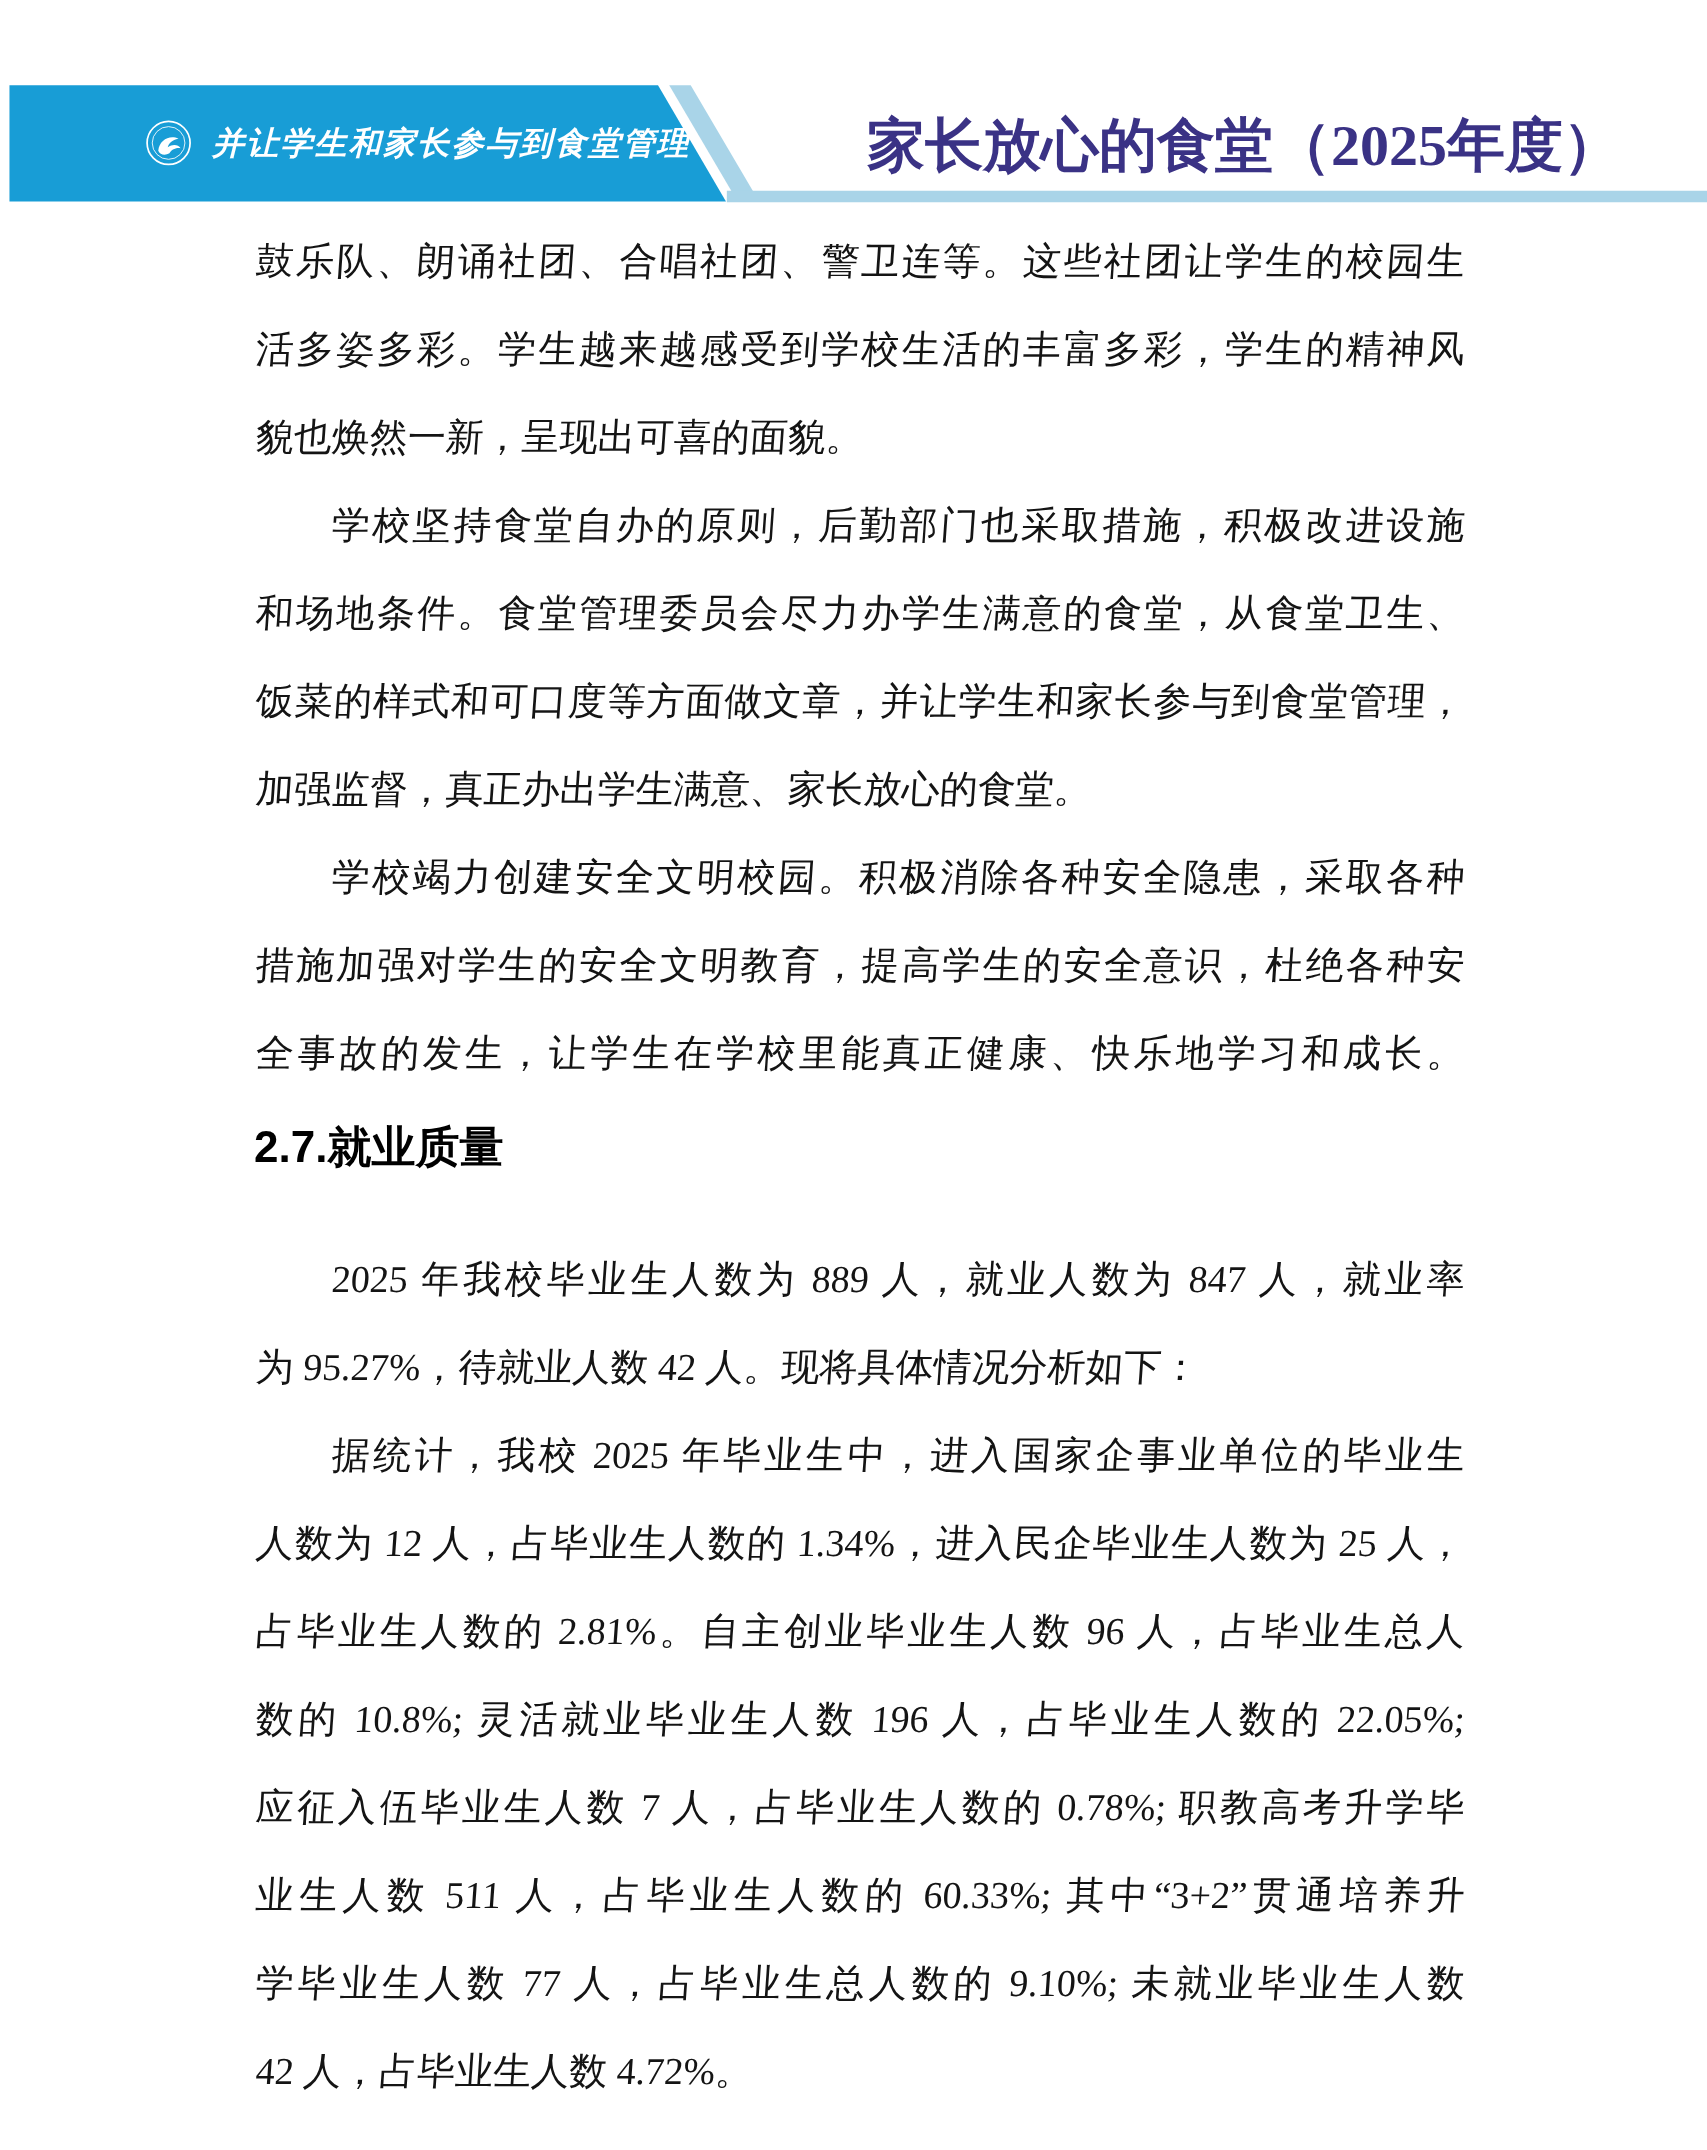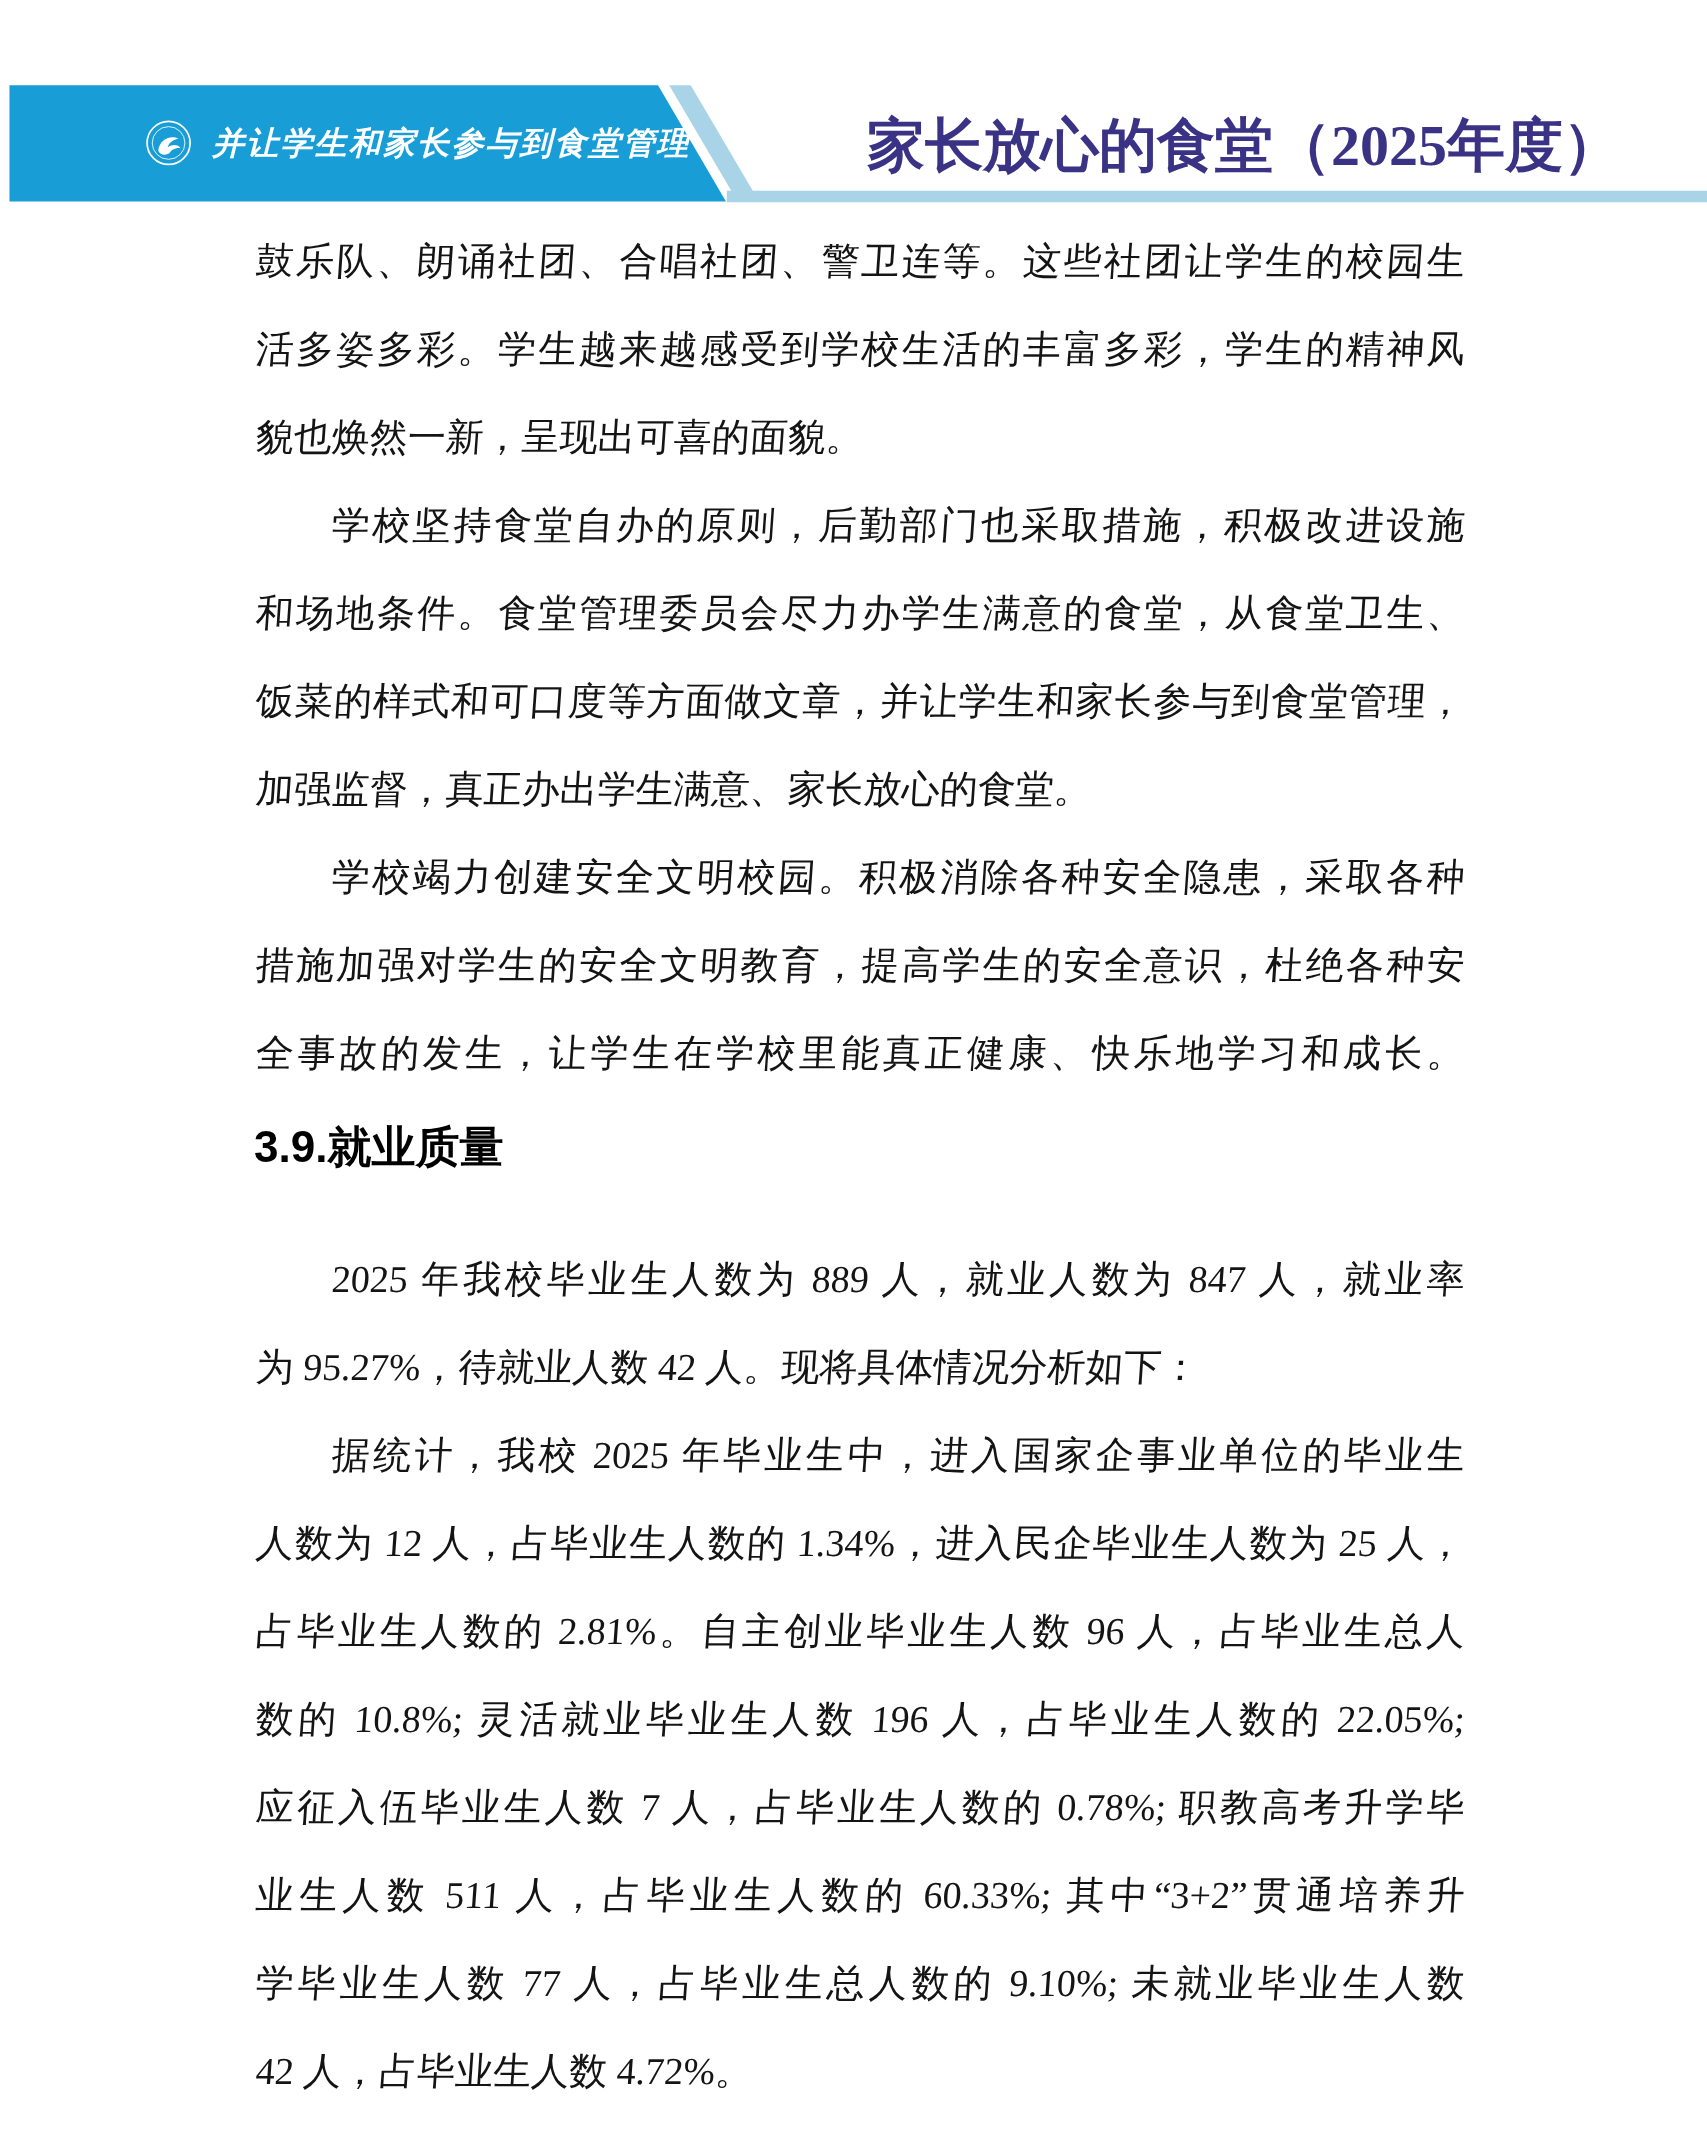--- a/index.html
+++ b/index.html
@@ -69,21 +69,21 @@
     <div class="tline fill indent">学校坚持食堂自办的原则，后勤部门也采取措施，积极改进设施</div>
     <div class="tline fill">和场地条件。食堂管理委员会尽力办学生满意的食堂，从食堂卫生、</div>
     <div class="tline fill">饭菜的样式和可口度等方面做文章，并让学生和家长参与到食堂管理，</div>
     <div class="tline">加强监督，真正办出学生满意、家长放心的食堂。</div>
 
     <div class="tline fill indent">学校竭力创建安全文明校园。积极消除各种安全隐患，采取各种</div>
     <div class="tline fill">措施加强对学生的安全文明教育，提高学生的安全意识，杜绝各种安</div>
     <div class="tline fill">全事故的发生，让学生在学校里能真正健康、快乐地学习和成长。</div>
   </div>
 
-  <div class="section-heading">3.9.就业质量</div>
+  <div class="section-heading">2.7.就业质量</div>
 
   <div class="textblock block2">
     <div class="tline fill indent">2025 年我校毕业生人数为 889 人，就业人数为 847 人，就业率</div>
     <div class="tline">为 95.27%，待就业人数 42 人。现将具体情况分析如下：</div>
 
     <div class="tline fill indent">据统计，我校 2025 年毕业生中，进入国家企事业单位的毕业生</div>
     <div class="tline fill">人数为 12 人，占毕业生人数的 1.34%，进入民企毕业生人数为 25 人，</div>
     <div class="tline fill">占毕业生人数的 2.81%。自主创业毕业生人数 96 人，占毕业生总人</div>
     <div class="tline fill">数的 10.8%; 灵活就业毕业生人数 196 人，占毕业生人数的 22.05%;</div>
     <div class="tline fill">应征入伍毕业生人数 7 人，占毕业生人数的 0.78%; 职教高考升学毕</div>

